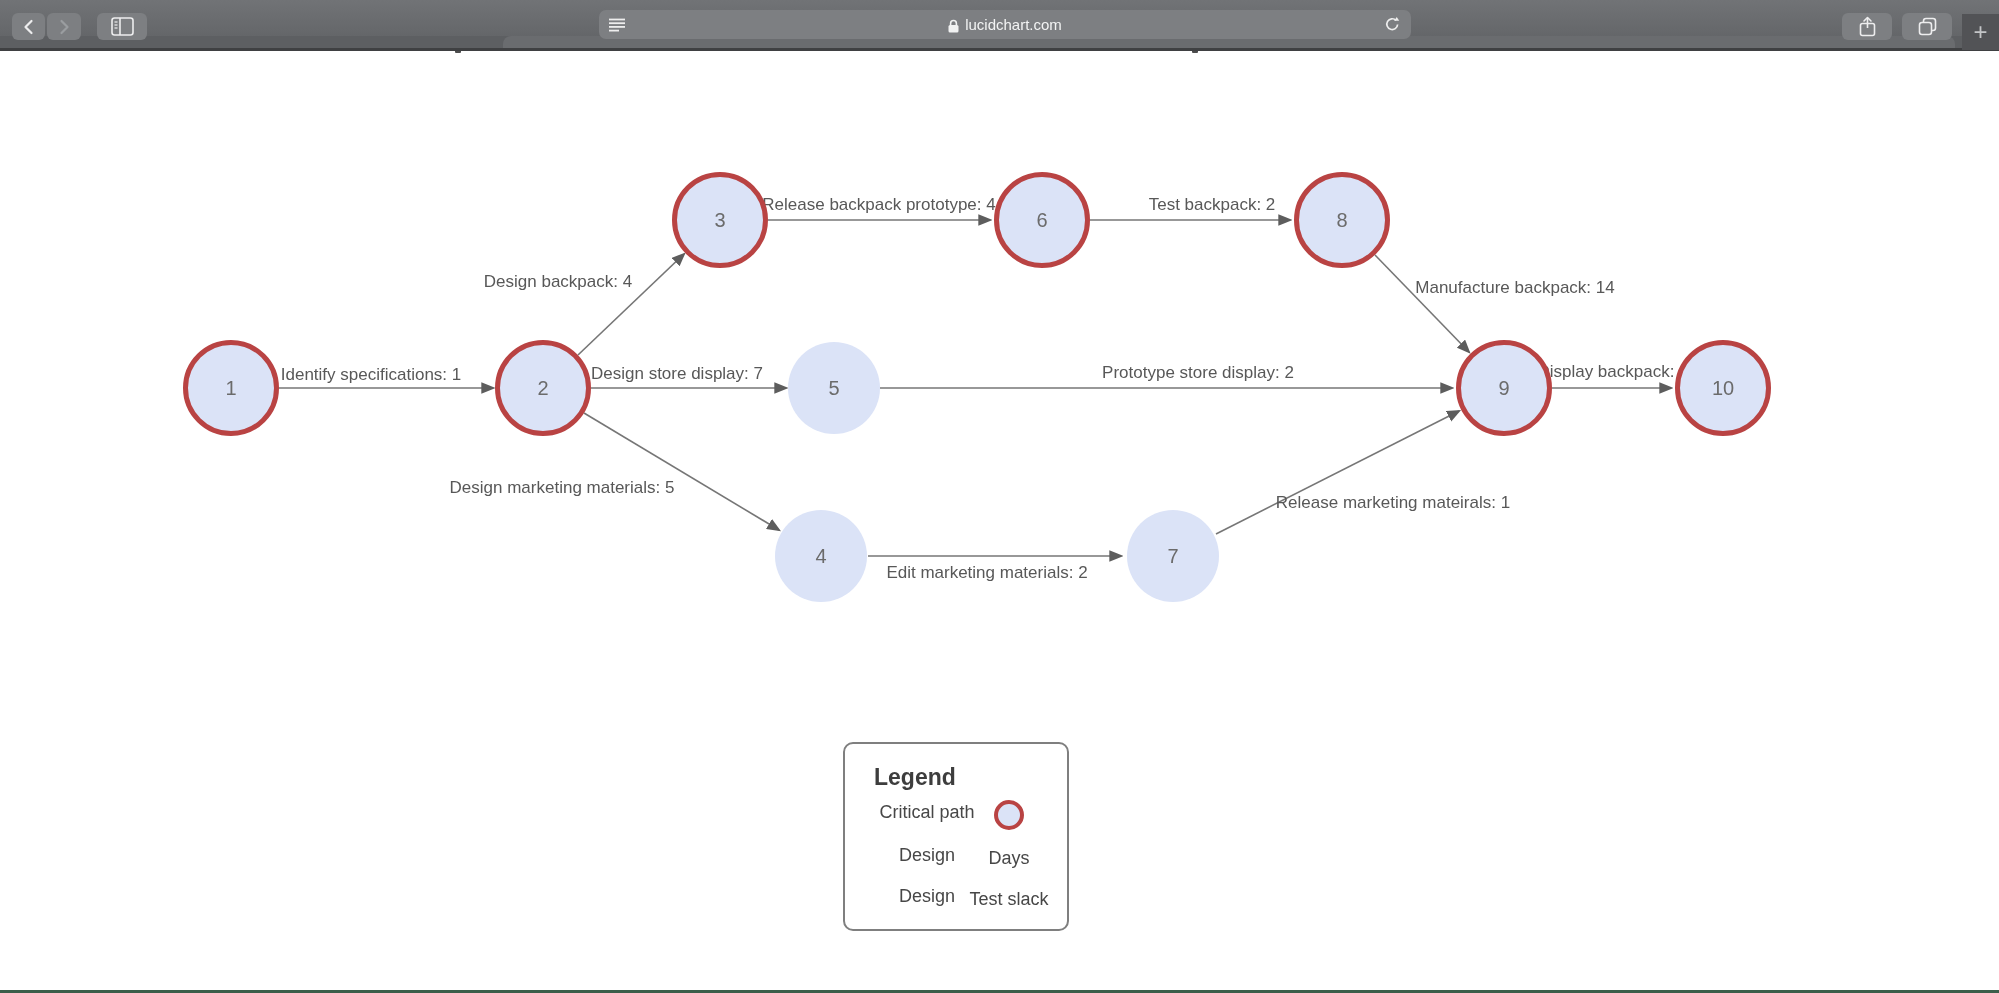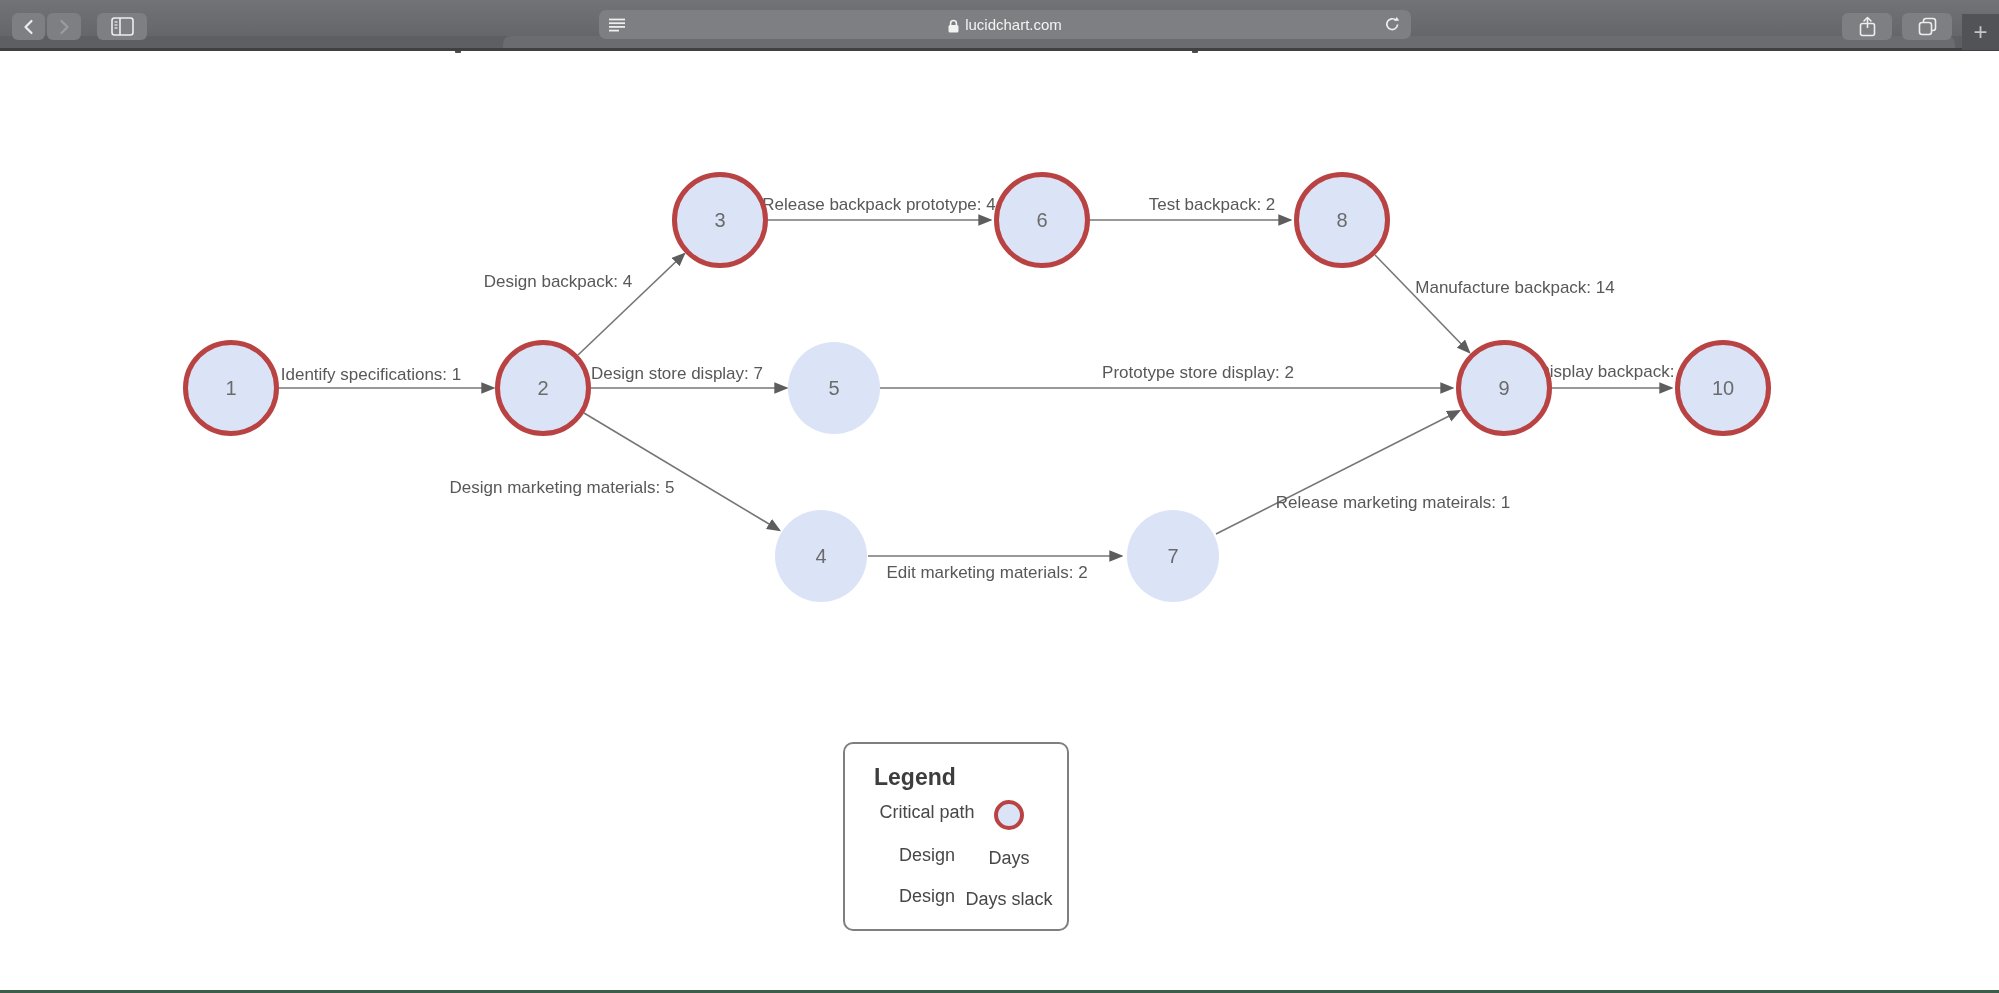--- a/index.html
+++ b/index.html
@@ -170,21 +170,21 @@
     <div class="lg-v">
         <span class="crit-swatch"></span>
       </div>
   </div>
   <div class="legend-row" style="top:101px;">
     <div class="lg-l">Design</div>
     <div class="lg-v">Days</div>
   </div>
   <div class="legend-row" style="top:142px;">
     <div class="lg-l">Design</div>
-    <div class="lg-v">Days slack</div>
+    <div class="lg-v">Test slack</div>
   </div>
 </div>
 
 <div class="toolbar">
   <div class="tabstrip"></div>
   <div class="activetab"></div>
 
   <div class="tbtn" style="left:12px;width:33px;">
     <svg width="20" height="20" viewBox="0 0 20 20">
       <path d="M12.5 4 L6.5 10 L12.5 16" stroke="#ededee" stroke-width="2.2" fill="none" stroke-linecap="round" stroke-linejoin="round"></path>

